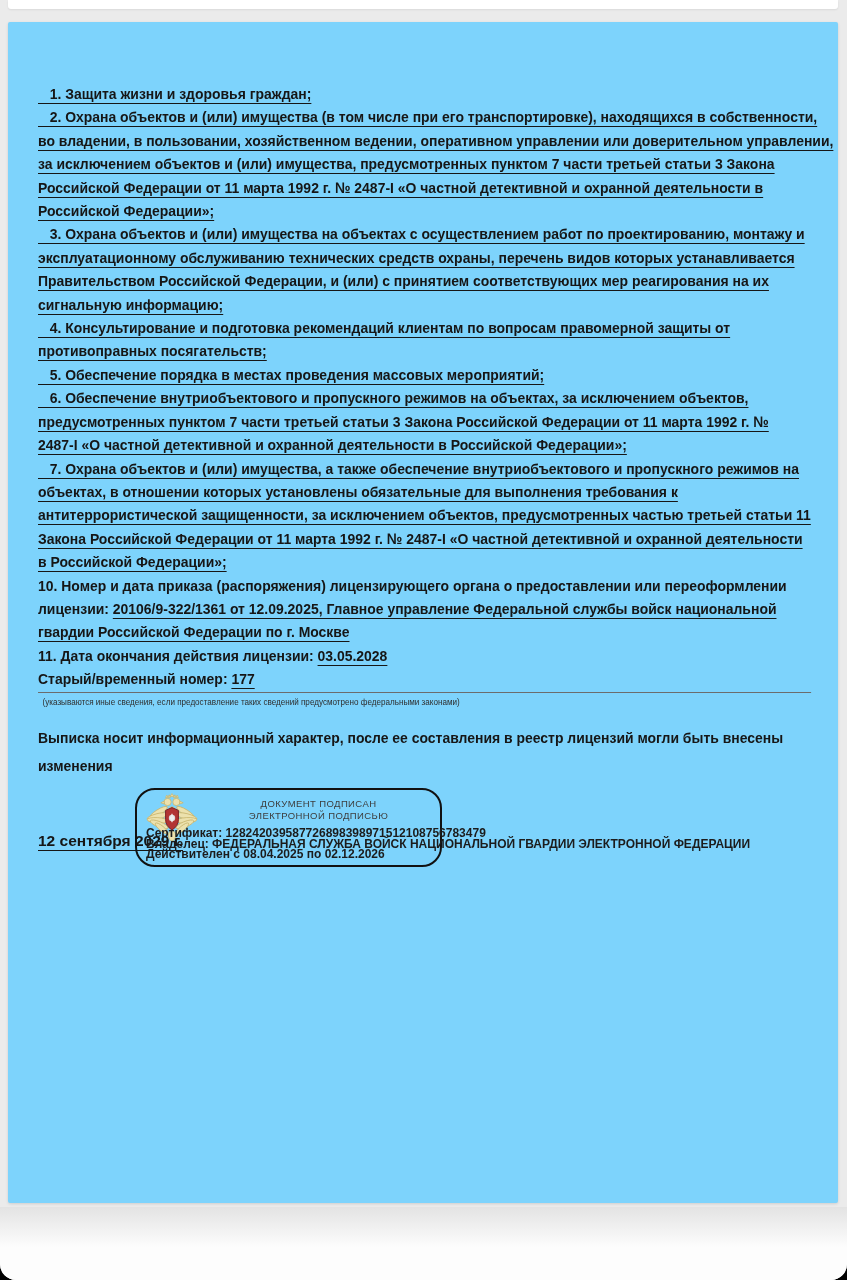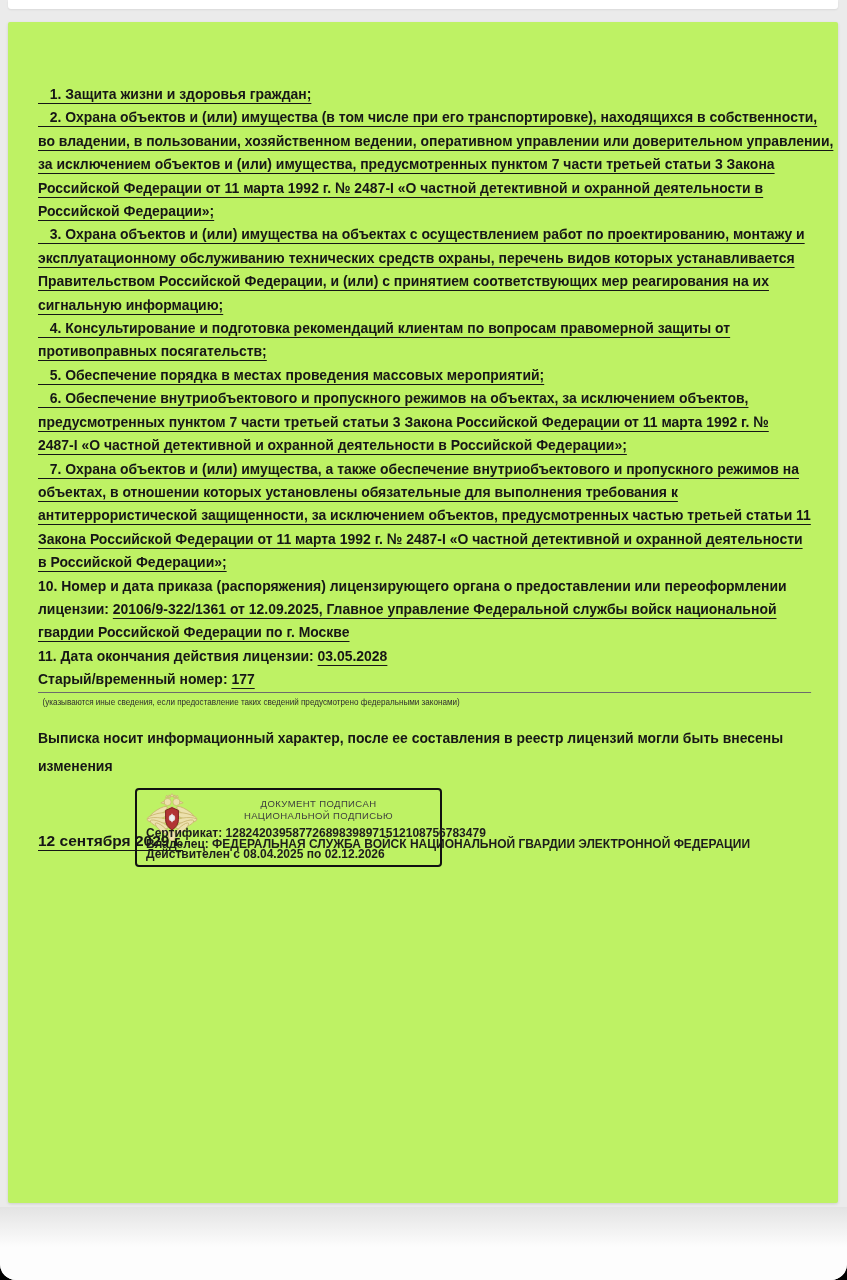--- a/index.html
+++ b/index.html
@@ -13,21 +13,21 @@
     overflow: hidden;
     border-radius: 0 0 16px 16px;
   }
   .prev-page-edge {
     position: absolute; top: 0; left: 8px; right: 9px; height: 9px;
     background: #fff; border-radius: 0 0 3px 3px;
     box-shadow: 0 1px 2px rgba(0,0,0,.08);
   }
   .doc-page {
     position: absolute; top: 22px; left: 8px; right: 9px; height: 1181px;
-    background: #bef264; border-radius: 2px;
+    background: #7dd3fc; border-radius: 2px;
     box-shadow: 0 1px 3px rgba(0,0,0,.12);
     overflow: hidden;
   }
   .next-page-edge {
     position: absolute; top: 1207px; left: 0; right: 0; bottom: 0;
     background: linear-gradient(#e3e3e3, #fdfdfd 55%);
   }
   .doc-content {
     position: absolute; top: 60px; left: 30px; right: 27px;
   }
@@ -52,21 +52,21 @@
   }
   .disclaimer { margin-top: 16px; }
   .disclaimer .tline { line-height: 28px; text-decoration: none; }
   .sign-date {
     position: absolute; left: 30px; top: 810px;
     font-size: 15.5px; font-weight: 700; color: #161616; white-space: nowrap;
   }
   .stamp {
     position: absolute; left: 127px; top: 766px;
     width: 307px; height: 79px;
-    border: 2.5px solid #111; border-radius: 4px;
+    border: 2.5px solid #111; border-radius: 20px;
     background: transparent;
   }
   .stamp-eagle { position: absolute; left: 7px; top: 2px; }
   .stamp-title {
     position: absolute; left: 68px; right: 8px; top: 8px;
     text-align: center; font-size: 9.5px; font-weight: 400;
     color: #3d3d3d; letter-spacing: .4px; line-height: 11.5px;
   }
   .stamp-details {
     position: absolute; left: 9px; bottom: 5px; right: 12px;
@@ -157,21 +157,21 @@
 
           <ellipse cx="70" cy="60" rx="14" ry="26"></ellipse>
         </g>
 
         <path d="M70,36 L86,43 L86,66 Q86,82 70,92 Q54,82 54,66 L54,43 Z" fill="#b23434" stroke="#7d2020" stroke-width="2.5"></path>
         <circle cx="70" cy="62" r="8" fill="#d9d9d9"></circle>
         <path d="M70,50 L76,62 L70,74 L64,62 Z" fill="#efefef"></path>
       </svg>
       <div class="stamp-title">
         <div>ДОКУМЕНТ ПОДПИСАН</div>
-        <div>НАЦИОНАЛЬНОЙ ПОДПИСЬЮ</div>
+        <div>ЭЛЕКТРОННОЙ ПОДПИСЬЮ</div>
       </div>
       <div class="stamp-details">
         <div>Сертификат: 128242039587726898398971512108756783479</div>
         <div>Владелец: ФЕДЕРАЛЬНАЯ СЛУЖБА ВОЙСК НАЦИОНАЛЬНОЙ ГВАРДИИ ЭЛЕКТРОННОЙ ФЕДЕРАЦИИ</div>
         <div>Действителен с 08.04.2025 по 02.12.2026</div>
       </div>
     </div>
   </div>
 
   <div class="next-page-edge"></div>

